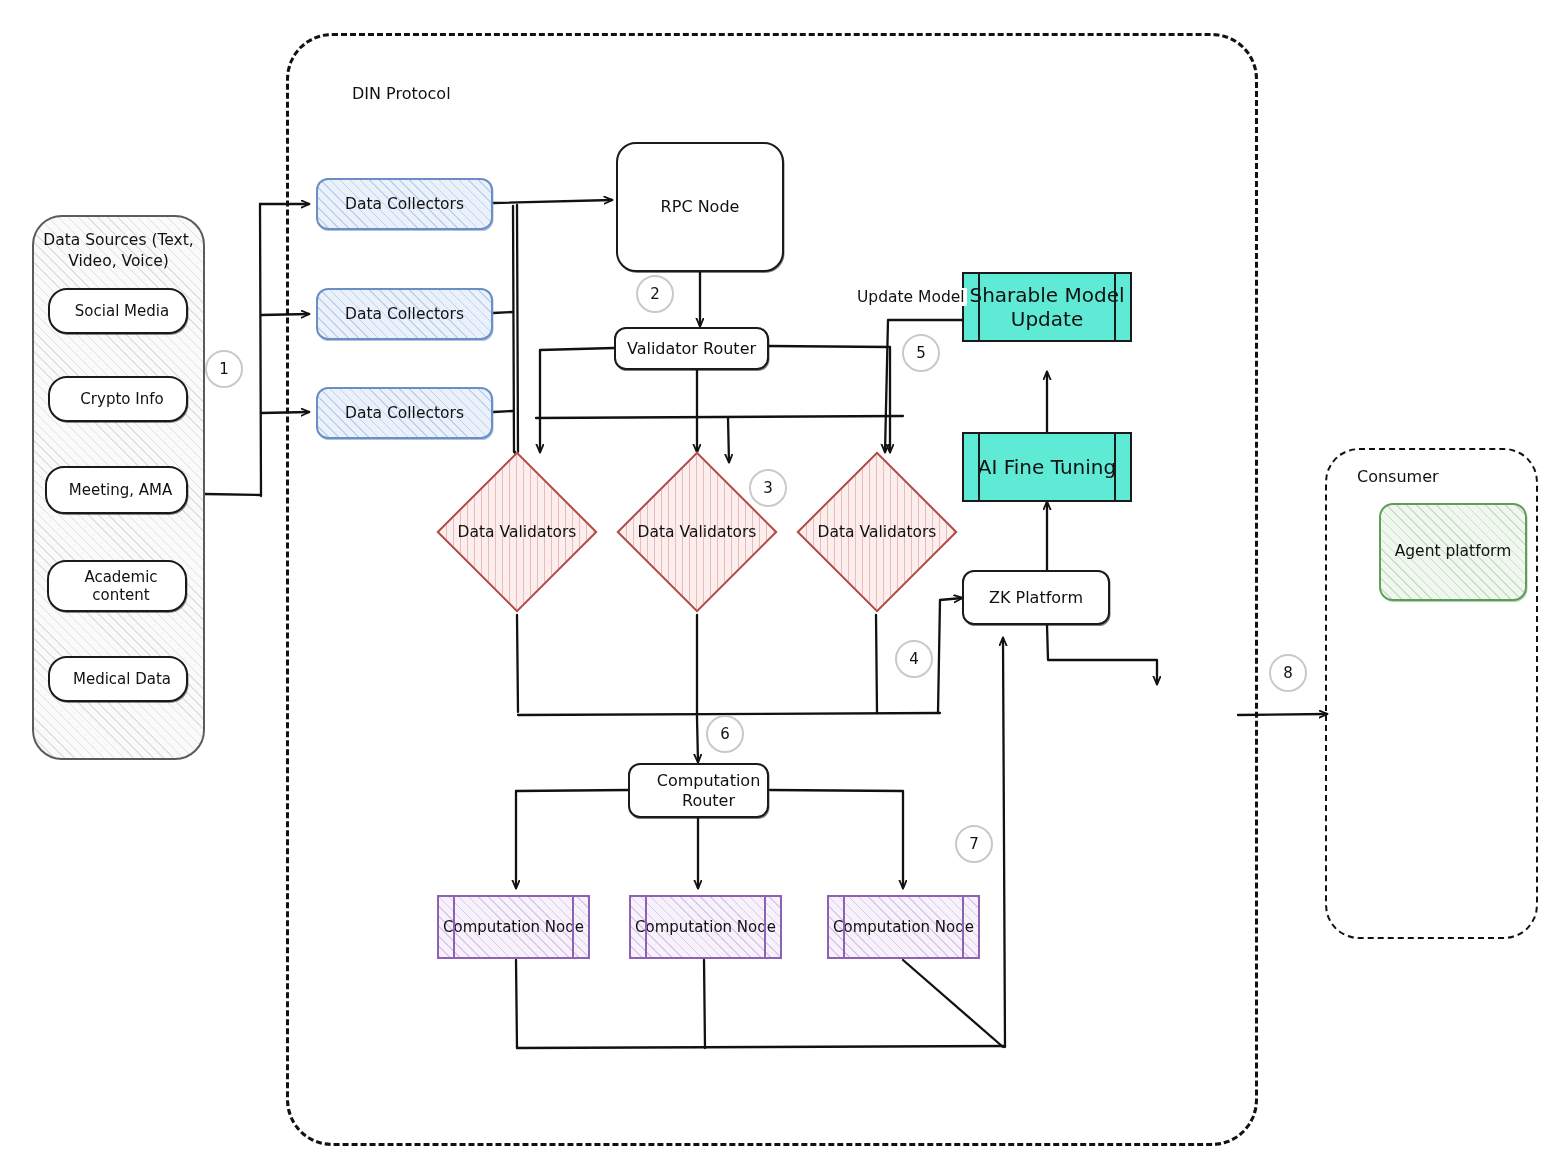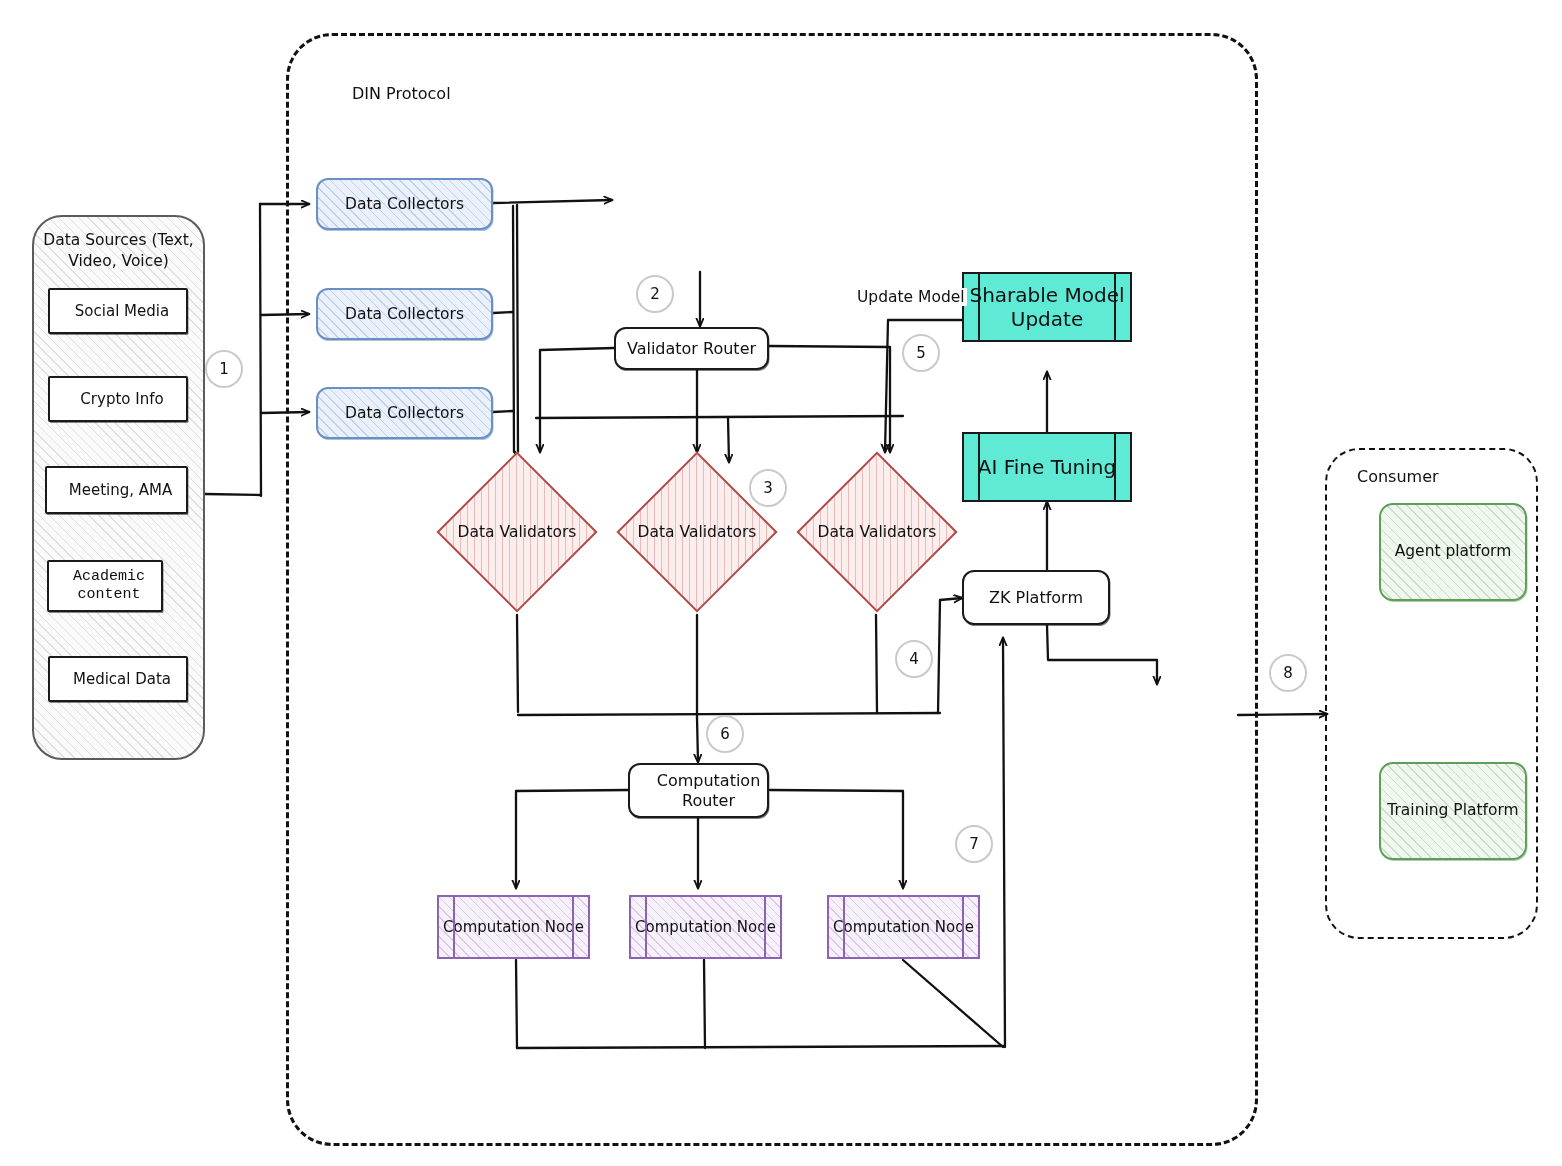--- a/index.html
+++ b/index.html
@@ -21,21 +21,21 @@
            border-radius:46px;background:transparent;}
   .dashbox.inner2{border-width:2.4px;border-radius:34px;}
   .container-label{position:absolute;font-size:16px;color:#111;}
 
   
   .panel-src{position:absolute;box-sizing:border-box;border:2.4px solid #5b5b5b;
      border-radius:30px;
      background-color:#fafafa;
      background-image:repeating-linear-gradient(45deg,rgba(120,120,120,.20) 0 1px,transparent 1px 7px);}
   .src-title{position:absolute;width:100%;text-align:center;font-size:15.5px;line-height:1.35;color:#111;}
-  .src-item{position:absolute;box-sizing:border-box;border:2.2px solid #1a1a1a;border-radius:2px;
+  .src-item{position:absolute;box-sizing:border-box;border:2.2px solid #1a1a1a;border-radius:19px;
      background:#fff;display:flex;align-items:center;justify-content:center;text-align:center;
      font-size:15px;line-height:1.2;box-shadow:1px 1.5px 0 -0.5px rgba(20,20,20,.5);padding-left:8px;}
 
   
   .collector{border:2.2px solid #6a8fc4;border-radius:12px;font-size:15.5px;color:#111;
      background-color:#eaf1fb;
      background-image:repeating-linear-gradient(45deg,rgba(110,145,200,.34) 0 1.1px,transparent 1.1px 7px);
      box-shadow:1px 1.5px 0 -0.5px rgba(106,143,196,.55);}
 
   
@@ -155,37 +155,40 @@
   </div>
   <div class="src-item" style="left:48px;top:288px;width:140px;height:46px;">
     <span>Social Media</span>
   </div>
   <div class="src-item" style="left:48px;top:376px;width:140px;height:46px;">
     <span>Crypto Info</span>
   </div>
   <div class="src-item" style="left:45px;top:466px;width:143px;height:48px;">
     <span>Meeting, AMA</span>
   </div>
-  <div class="src-item" style="left:47px;top:560px;width:116px;height:52px;font-family:Liberation Mono, monospace;">
+  <div class="src-item" style="left:47px;top:560px;width:140px;height:52px;">
     <span>Academic content</span>
   </div>
   <div class="src-item" style="left:48px;top:656px;width:140px;height:46px;">
     <span>Medical Data</span>
   </div>
 
   <div class="node rbox collector" style="left:316px;top:178px;width:177px;height:52px;">
     <span>Data Collectors</span>
   </div>
   <div class="node rbox collector" style="left:316px;top:288px;width:177px;height:52px;">
     <span>Data Collectors</span>
   </div>
   <div class="node rbox collector" style="left:316px;top:387px;width:177px;height:52px;">
     <span>Data Collectors</span>
   </div>
 
+  <div class="node rbox" style="left:616px;top:142px;width:168px;height:130px;border-radius:20px;">
+    <span>RPC Node</span>
+  </div>
 
   <div class="node rbox" style="left:614px;top:327px;width:155px;height:43px;">
     <span>Validator Router</span>
   </div>
 
   <div class="node rbox" style="left:628px;top:763px;width:141px;height:55px;padding-left:20px;">
     <span>Computation Router</span>
   </div>
 
   <div class="node rbox" style="left:962px;top:570px;width:148px;height:55px;">
@@ -222,23 +225,20 @@
   <div class="box3d compnode" style="left:827px;top:895px;width:153px;height:64px;">
     <span>Computation Node</span>
   </div>
 
   <div class="dashbox inner2" style="left:1325px;top:448px;width:213px;height:491px;"></div>
   <div class="container-label" style="left:1357px;top:467px;">Consumer</div>
 
   <div class="greenbox" style="left:1379px;top:503px;width:148px;height:98px;">
     <span>Agent platform</span>
   </div>
-  <div class="greenbox" style="left:1379px;top:762px;width:148px;height:98px;">
-    <span>Training Platform</span>
-  </div>
 
   <div class="edge-label" style="left:855px;top:288px;">Update Model</div>
 
   <div class="badge" style="left:205px;top:350px;">
       <span>1</span>
     </div>
   <div class="badge" style="left:636px;top:275px;">
       <span>2</span>
     </div>
   <div class="badge" style="left:749px;top:469px;">

